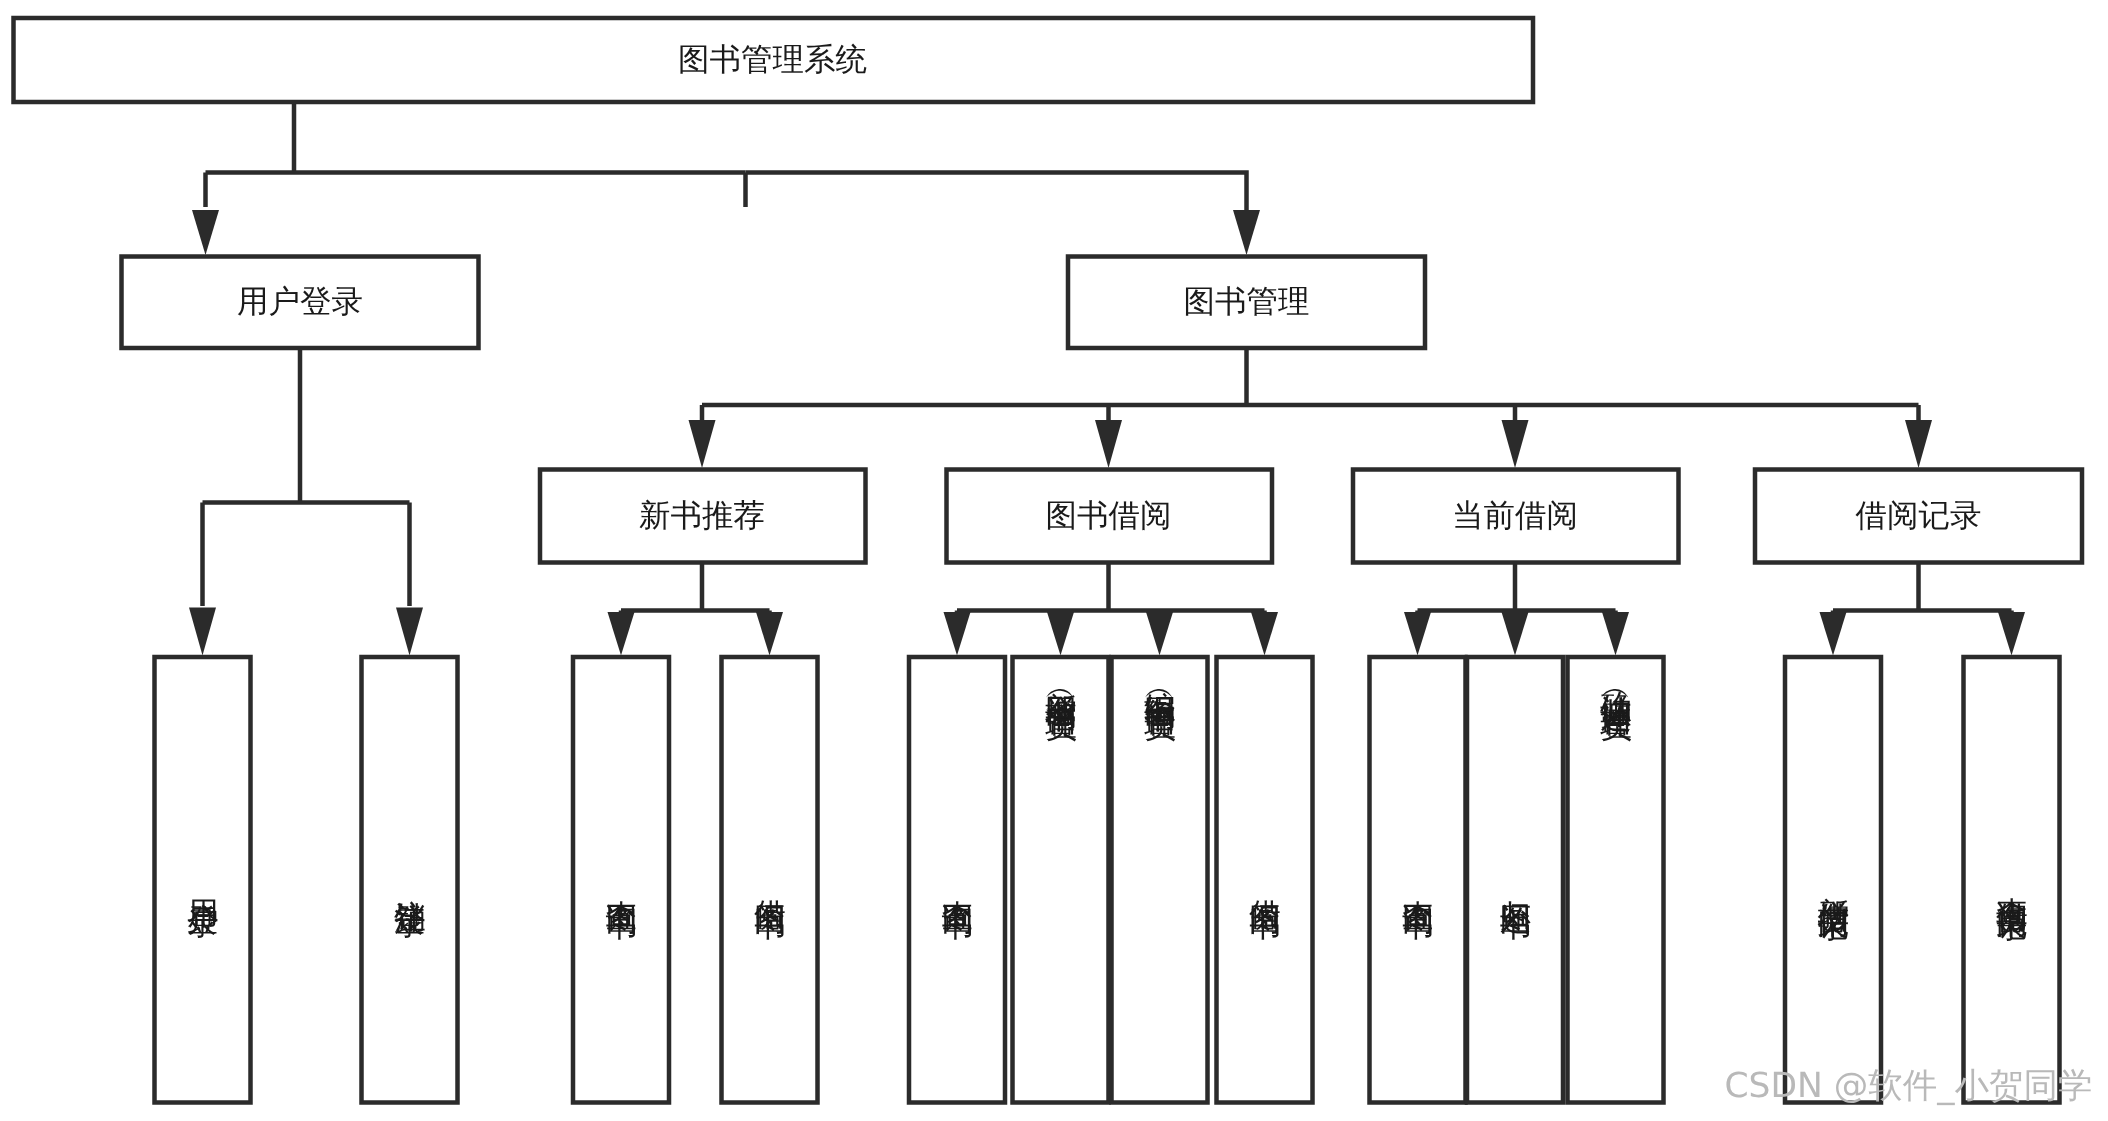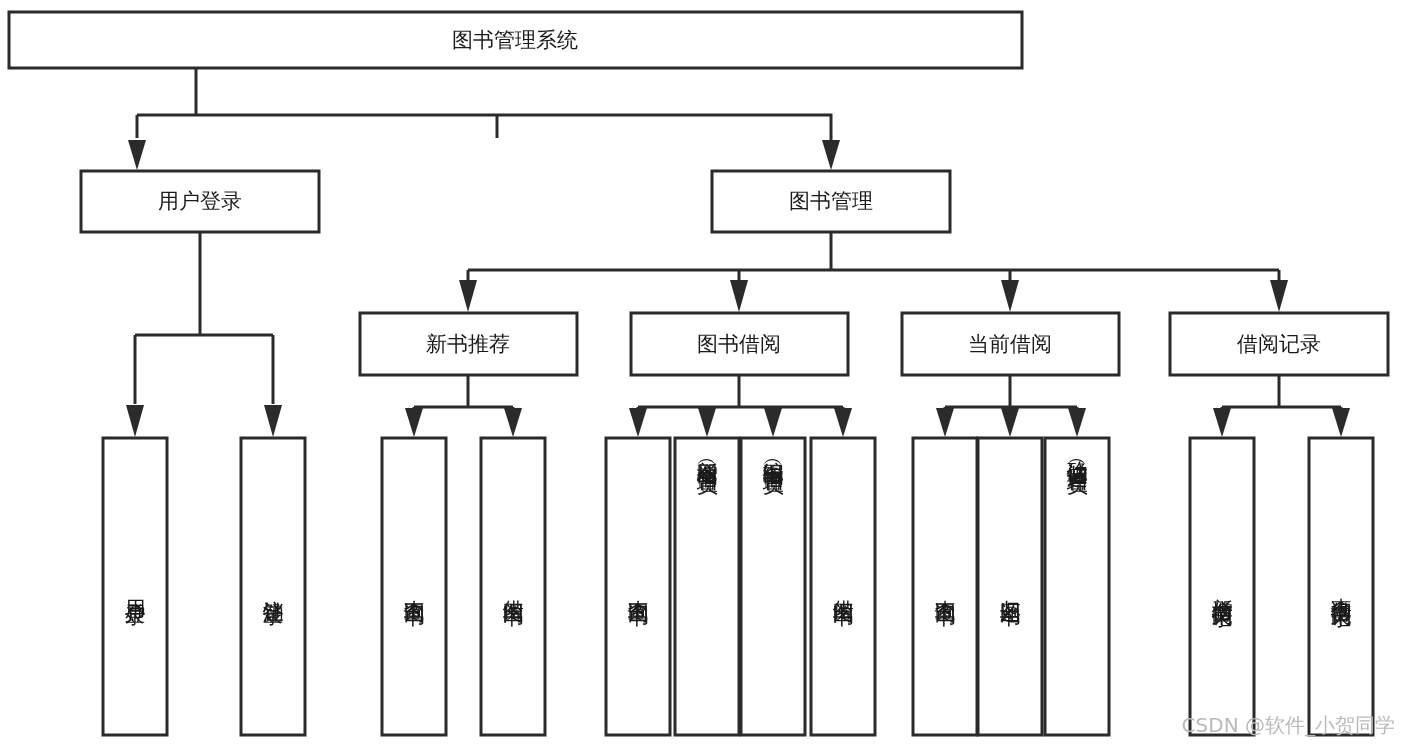--- a/index.html
+++ b/index.html
@@ -61,21 +61,21 @@
     color: #1a1a1a;
     line-height: 1.08;
     letter-spacing: 2px;
     white-space: nowrap;
   }
   .watermark {
     position: absolute;
     right: 10px;
     bottom: 8px;
     font-family: "DejaVu Sans", "Liberation Sans", sans-serif;
-    font-size: 20px;
+    font-size: 23px;
     color: #b9b9b9;
     white-space: nowrap;
   }
 </style>
 </head>
 <body>
 
 <div id="stage">
 
   <svg id="diagram" viewBox="0 0 1405 747">

